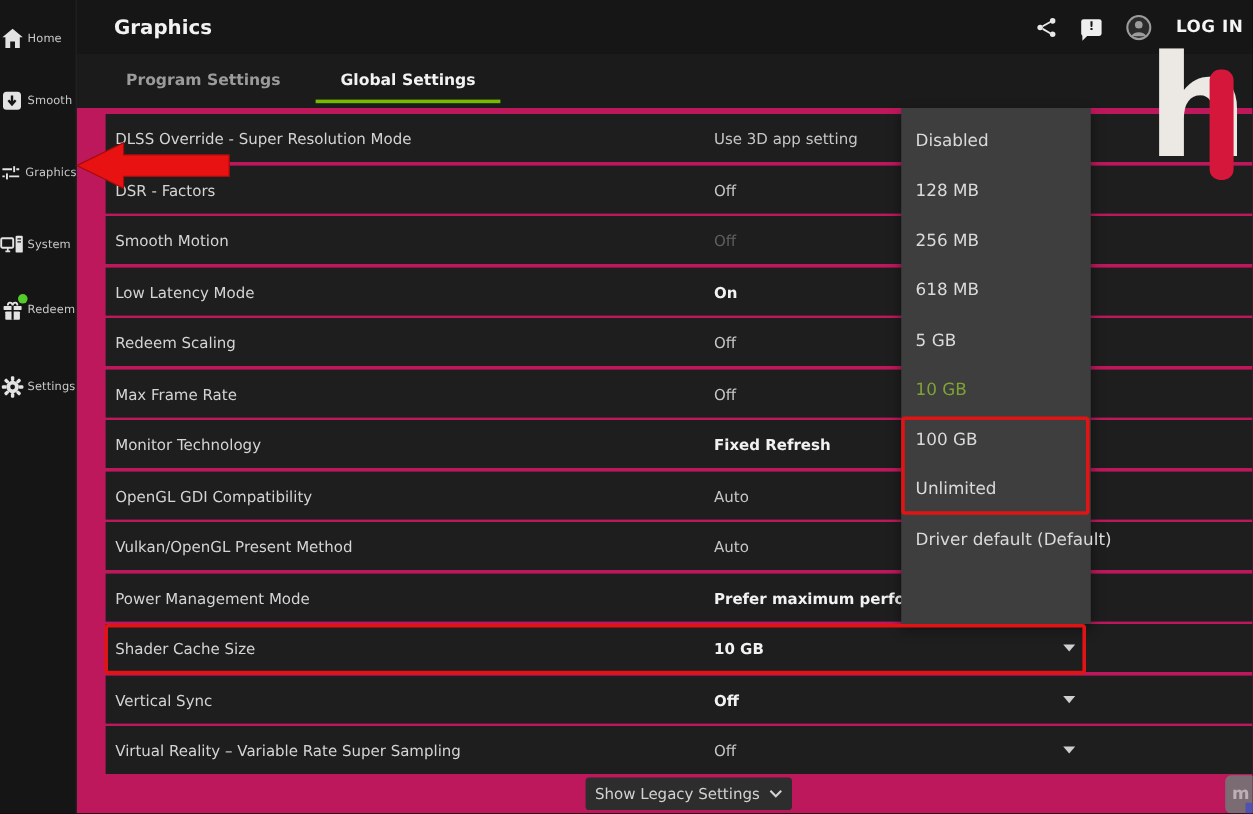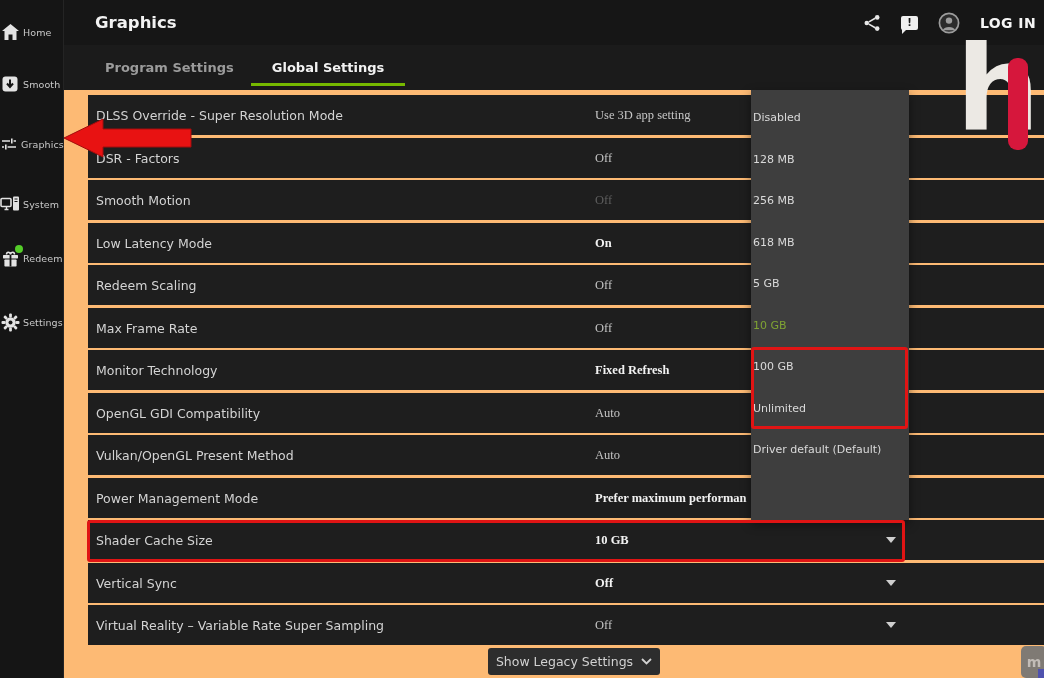--- a/index.html
+++ b/index.html
@@ -16,37 +16,37 @@
   .dot{position:absolute;right:-3px;top:-3px;width:8px;height:8px;border-radius:50%;background:#54cc29;}
   
   .topbar{position:absolute;left:63px;top:0;width:981px;height:45px;background:#161616;z-index:2;}
   .page-title{position:absolute;left:32px;top:13px;font-size:16.5px;font-weight:bold;color:#f2f2f2;}
   .topbar-right{position:absolute;right:8px;top:0;height:45px;display:flex;align-items:center;gap:20px;}
   .fb{position:relative;width:17px;height:14px;background:#efefef;border-radius:2px;display:flex;align-items:center;justify-content:center;color:#161616;font-weight:bold;font-size:10px;cursor:pointer;}
   .fb::after{content:"";position:absolute;left:1px;bottom:-4px;border-left:5px solid #efefef;border-bottom:5px solid transparent;}
   .login{font-size:14px;font-weight:bold;color:#f5f5f5;letter-spacing:.4px;cursor:pointer;}
   .tb-icon{cursor:pointer;display:flex;align-items:center;}
   
-  .tabbar{position:absolute;left:63px;top:45px;width:981px;height:45px;background:#1b1b1b;display:flex;align-items:stretch;padding-left:42px;gap:38px;box-sizing:border-box;z-index:2;}
+  .tabbar{position:absolute;left:63px;top:45px;width:981px;height:45px;background:#1b1b1b;display:flex;align-items:stretch;padding-left:42px;gap:50px;box-sizing:border-box;z-index:2;}
   .tab{position:relative;display:flex;align-items:center;font-size:13px;font-weight:600;color:#9b9b9b;cursor:pointer;}
   .tab.active{color:#f2f2f2;font-weight:bold;}
   .tab.active::after{content:"";position:absolute;left:-21px;right:-21px;bottom:4px;height:3px;background:#76b900;}
   
-  .content{position:absolute;left:63px;top:90px;width:981px;height:588px;background:#fdba74;z-index:1;}
+  .content{position:absolute;left:63px;top:90px;width:981px;height:588px;background:#be185d;z-index:1;}
   .rows{position:absolute;left:25px;top:5px;width:956px;display:flex;flex-direction:column;gap:2.5px;}
   .row{position:relative;height:40px;background:#1e1e1e;cursor:pointer;}
   .rlabel{position:absolute;left:8px;top:13px;font-size:12.5px;color:#d4d4d4;white-space:nowrap;}
-  .rvalue{position:absolute;left:507px;top:13px;font-size:12.5px;white-space:nowrap;font-family:Liberation Serif, serif;}
+  .rvalue{position:absolute;left:507px;top:13px;font-size:12.5px;white-space:nowrap;}
   .v-normal{color:#c6c6c6;}
   .v-strong{color:#f2f2f2;font-weight:bold;}
   .v-muted{color:#5f5f5f;}
   .caret{position:absolute;left:798px;top:17px;width:0;height:0;border-left:5px solid transparent;border-right:5px solid transparent;border-top:6px solid #cfcfcf;}
   
   .dropdown{position:absolute;left:751px;top:90px;width:158px;height:430px;background:#3e3e3e;z-index:6;padding-top:7px;box-sizing:border-box;box-shadow:0 4px 10px rgba(0,0,0,.45);}
-  .opt{height:41.5px;display:flex;align-items:center;padding-left:2px;font-size:11px;color:#dadada;cursor:pointer;white-space:nowrap;}
+  .opt{height:41.5px;display:flex;align-items:center;padding-left:12px;font-size:14px;color:#dadada;cursor:pointer;white-space:nowrap;}
   .opt.selected{color:#7fa433;}
   
   .legacy-btn{position:absolute;left:488px;top:648px;width:172px;height:27px;background:#2d2d2d;border-radius:3px;display:flex;align-items:center;justify-content:center;gap:8px;color:#d2d2d2;font-size:12.5px;cursor:pointer;z-index:2;}
   
   .arrow-svg{position:absolute;left:61px;top:116px;z-index:10;pointer-events:none;}
   .ann-box{position:absolute;border:3px solid #e01414;border-radius:3px;box-sizing:border-box;z-index:10;pointer-events:none;}
   .ann-box.dd{left:751px;top:347px;width:157px;height:82px;}
   .ann-box.rowbox{left:87px;top:520px;width:818px;height:42px;}
   
   .logo{position:absolute;left:956px;top:56px;width:86px;height:100px;z-index:9;pointer-events:none;}

